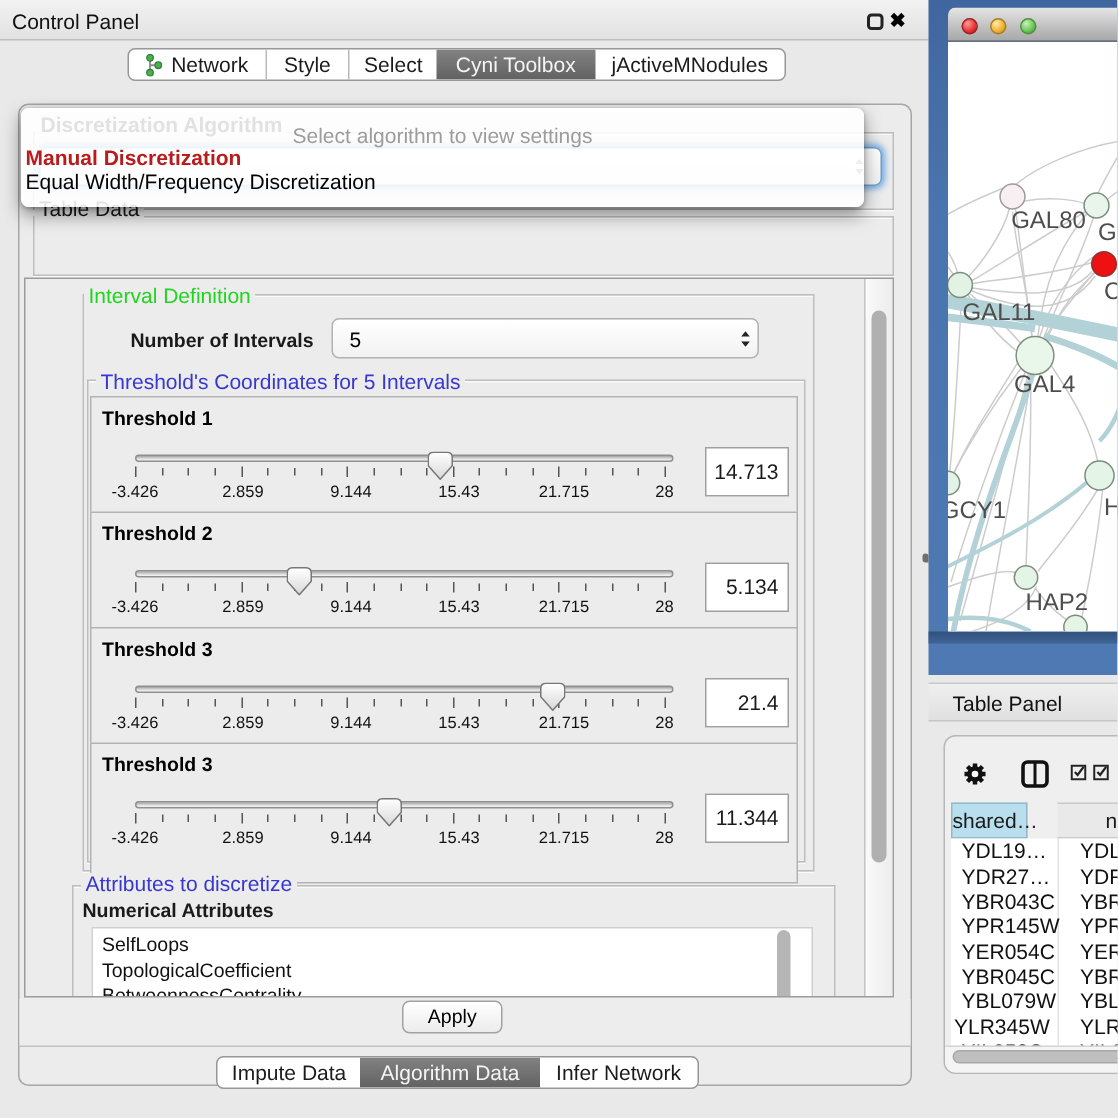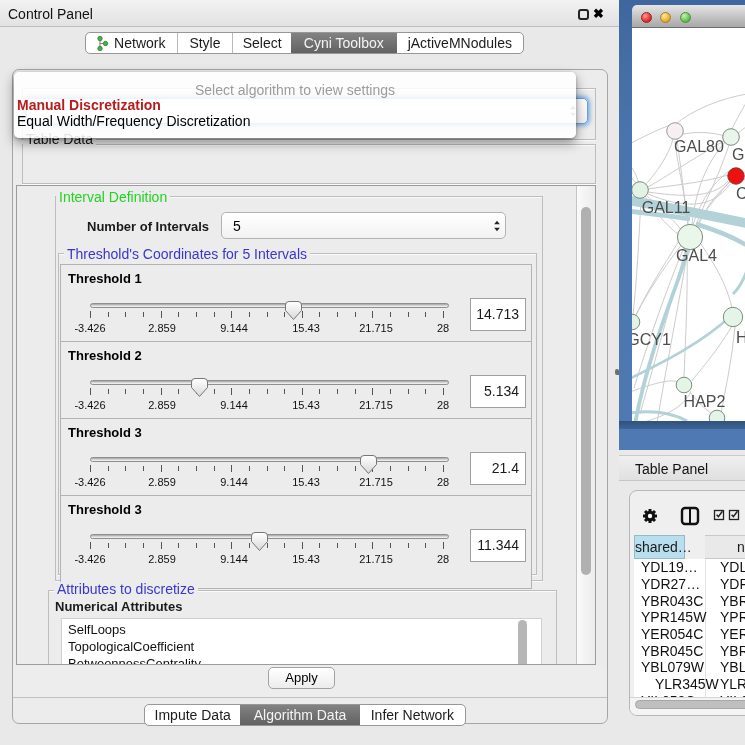--- a/index.html
+++ b/index.html
@@ -101,20 +101,21 @@
       <circle cx="3" cy="12.5" r="2.2" fill="#4cae4c" stroke="#2e7d32" stroke-width="0.8"></circle>
     </svg>Network</div>
   <div class="s" style="width:56px;">Style</div>
   <div class="s" style="width:58px; border-right:none;">Select</div>
   <div class="s sel" style="width:106px;">Cyni Toolbox</div>
   <div class="s" style="width:127px;">jActiveMNodules</div>
 </div>
 
 <div id="mainpanel" class="abs">
   <div class="groupbox" style="left:9px; top:18px; width:574px; height:52px;"></div>
+  <div class="grouptitle" style="left:11px; top:6px; font-weight:bold;">Discretization Algorithm</div>
   <div class="combo" style="left:13px; top:28px; width:562px; height:26px;
        box-shadow:0 0 4px 2px rgba(97,160,222,.85); border-color:#6f9fd2;">
     <svg class="arr" width="8" height="12" viewBox="0 0 9 14" style="right:10px;">
       <path d="M1.2 5 L4.5 1 L7.8 5 Z" fill="#777"></path>
         <path d="M1.2 9 L4.5 13 L7.8 9 Z" fill="#777"></path>
     </svg>
   </div>
 
   <div class="groupbox" style="left:9px; top:74px; width:574px; height:40px;"></div>
   <div class="grouptitle" style="left:10px; top:62px;">Table Data</div>
@@ -442,21 +443,21 @@
     <div style="position:absolute; left:7px; top:34px; height:17px; line-height:17px;">YBR043C</div>
       <div style="position:absolute; left:86px; top:34px; height:17px; line-height:17px;">YBR0</div>
     <div style="position:absolute; left:7px; top:50px; height:17px; line-height:17px;">YPR145W</div>
       <div style="position:absolute; left:86px; top:50px; height:17px; line-height:17px;">YPR1</div>
     <div style="position:absolute; left:7px; top:67px; height:17px; line-height:17px;">YER054C</div>
       <div style="position:absolute; left:86px; top:67px; height:17px; line-height:17px;">YER0</div>
     <div style="position:absolute; left:7px; top:84px; height:17px; line-height:17px;">YBR045C</div>
       <div style="position:absolute; left:86px; top:84px; height:17px; line-height:17px;">YBR0</div>
     <div style="position:absolute; left:7px; top:100px; height:17px; line-height:17px;">YBL079W</div>
       <div style="position:absolute; left:86px; top:100px; height:17px; line-height:17px;">YBL0</div>
-    <div style="position:absolute; left:21px; top:117px; height:17px; line-height:17px;">YLR345W</div>
+    <div style="position:absolute; left:2px; top:117px; height:17px; line-height:17px;">YLR345W</div>
       <div style="position:absolute; left:86px; top:117px; height:17px; line-height:17px;">YLR3</div>
     <div style="position:absolute; left:7px; top:134px; height:17px; line-height:17px;">YIL052C</div>
       <div style="position:absolute; left:86px; top:134px; height:17px; line-height:17px;">YIL0</div>
   </div>
   <div style="position:absolute; left:0; top:206px; width:130px; height:20px; background:#f4f4f4; border-top:1px solid #d5d5d5;"></div>
   <div style="position:absolute; left:5px; top:209px; width:125px; height:9px; background:#bfbfbf; border:1px solid #a8a8a8; border-radius:5px;"></div>
 </div>
 
 <div id="popup" class="abs">
   <div class="gray">Select algorithm to view settings</div>

